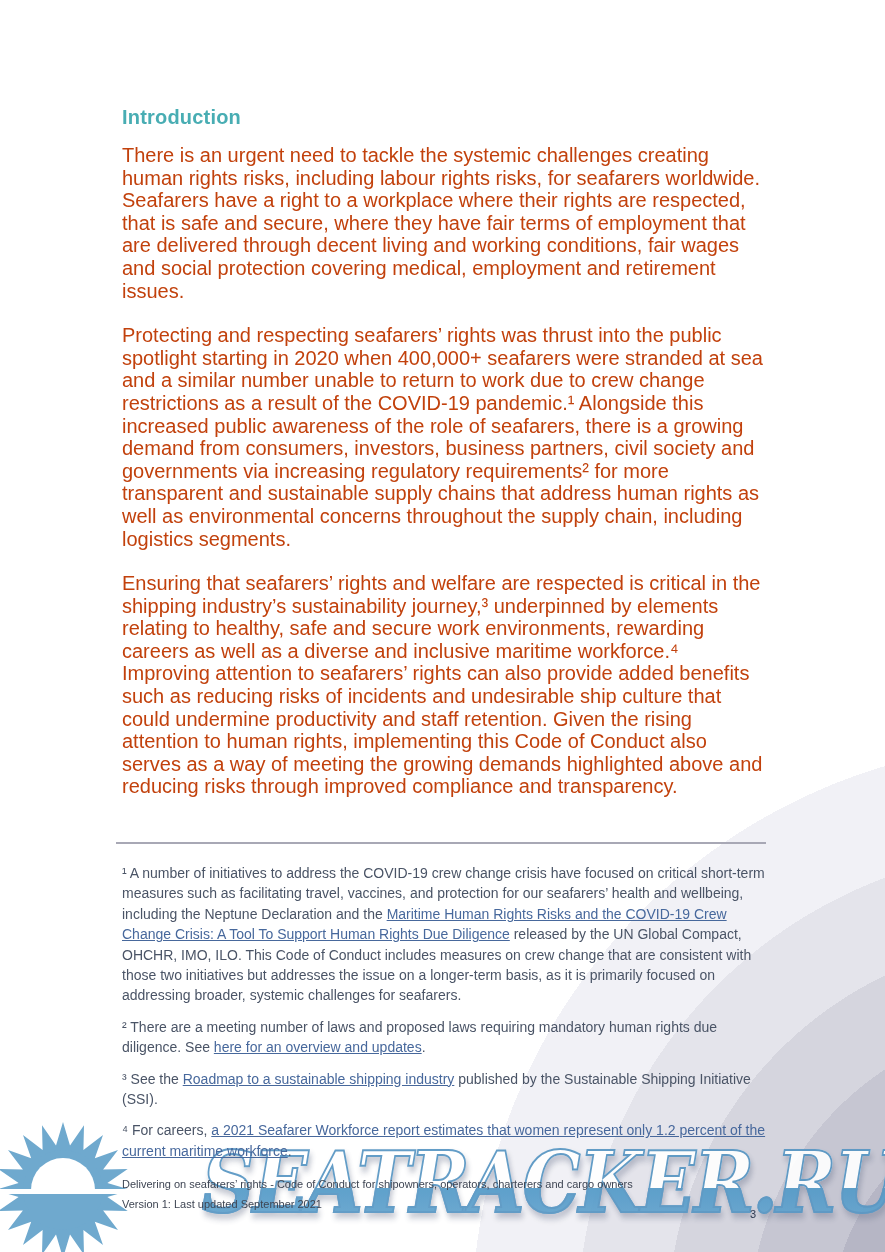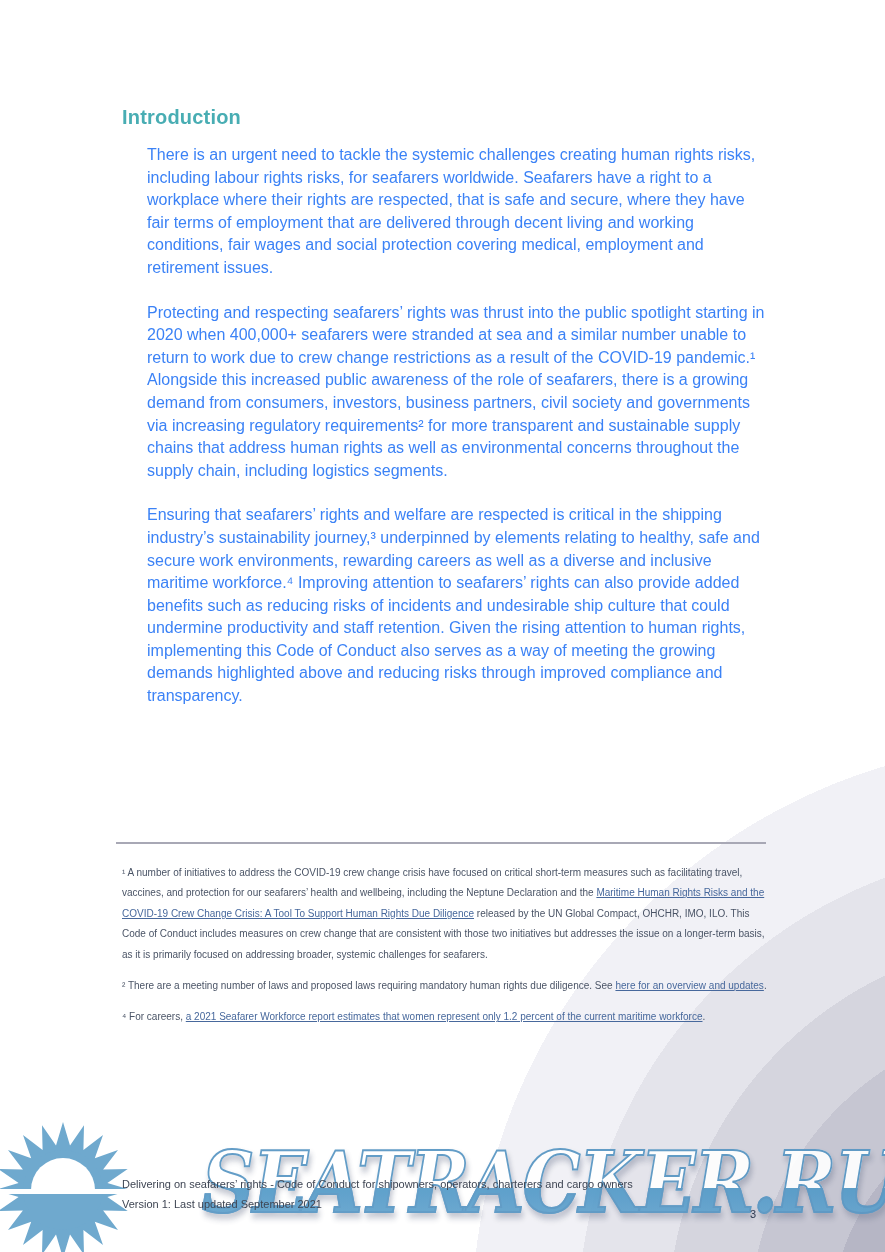--- a/index.html
+++ b/index.html
@@ -26,33 +26,32 @@
         #ffffff 578px);
   }
   .content {
     position:absolute; left:122px; top:106px; width:646px; z-index:2;
   }
   .heading {
     font-size:20px; font-weight:bold; color:#48adb3;
     letter-spacing:0.2px; margin-bottom:15px;
   }
   .body-par {
-    font-size:16px; line-height:22.6px; color:#3b82f6;
+    font-size:20px; line-height:22.6px; color:#c2410c;
     margin-bottom:22px;
-    margin-left:25px;
   }
   .fn-sep {
     position:absolute; left:116px; top:842px; width:650px; height:2px;
     background:#a8a8b5; z-index:2;
   }
   .footnotes {
     position:absolute; left:122px; top:863px; width:648px; z-index:2;
   }
   .footnote {
-    font-size:10px; line-height:20.4px; color:#4a5466;
+    font-size:14px; line-height:20.4px; color:#4a5466;
     margin-bottom:11px;
   }
   .fn-link {
     color:#47689c; text-decoration:underline; cursor:pointer;
   }
   
   .watermark { position:absolute; inset:0; z-index:1; pointer-events:none;font-style:italic; }
   .wm-sun { position:absolute; left:-7px; top:1120px; }
   .wm-text {
     position:absolute; left:202px; top:1134px;
@@ -87,20 +86,21 @@
     <p class="body-par">There is an urgent need to tackle the systemic challenges creating human rights risks, including labour rights risks, for seafarers worldwide. Seafarers have a right to a workplace where their rights are respected, that is safe and secure, where they have fair terms of employment that are delivered through decent living and working conditions, fair wages and social protection covering medical, employment and retirement issues.</p>
     <p class="body-par">Protecting and respecting seafarers’ rights was thrust into the public spotlight starting in 2020 when 400,000+ seafarers were stranded at sea and a similar number unable to return to work due to crew change restrictions as a result of the COVID-19 pandemic.¹ Alongside this increased public awareness of the role of seafarers, there is a growing demand from consumers, investors, business partners, civil society and governments via increasing regulatory requirements² for more transparent and sustainable supply chains that address human rights as well as environmental concerns throughout the supply chain, including logistics segments.</p>
     <p class="body-par">Ensuring that seafarers’ rights and welfare are respected is critical in the shipping industry’s sustainability journey,³ underpinned by elements relating to healthy, safe and secure work environments, rewarding careers as well as a diverse and inclusive maritime workforce.⁴ Improving attention to seafarers’ rights can also provide added benefits such as reducing risks of incidents and undesirable ship culture that could undermine productivity and staff retention. Given the rising attention to human rights, implementing this Code of Conduct also serves as a way of meeting the growing demands highlighted above and reducing risks through improved compliance and transparency.</p>
   </div>
 
   <div class="fn-sep"></div>
 
   <div class="footnotes">
       <p class="footnote"><span>¹ A number of initiatives to address the COVID-19 crew change crisis have focused on critical short-term measures such as facilitating travel, vaccines, and protection for our seafarers’ health and wellbeing, including the Neptune Declaration and the </span><span class="fn-link">Maritime Human Rights Risks and the COVID-19 Crew Change Crisis: A Tool To Support Human Rights Due Diligence</span><span> released by the UN Global Compact, OHCHR, IMO, ILO. This Code of Conduct includes measures on crew change that are consistent with those two initiatives but addresses the issue on a longer-term basis, as it is primarily focused on addressing broader, systemic challenges for seafarers.</span></p>
       <p class="footnote"><span>² There are a meeting number of laws and proposed laws requiring mandatory human rights due diligence.  See </span><span class="fn-link">here for an overview and updates</span><span>.</span></p>
+      <p class="footnote"><span>³ See the </span><span class="fn-link">Roadmap to a sustainable shipping industry</span><span> published by the Sustainable Shipping Initiative (SSI).</span></p>
       <p class="footnote"><span>⁴ For careers, </span><span class="fn-link">a 2021 Seafarer Workforce report estimates that women represent only 1.2 percent of the current maritime workforce</span><span>.</span></p>
     </div>
 
   <div class="watermark">
     <svg class="wm-sun" width="140" height="140" viewBox="0 0 140 140">
       <polygon points="70.0,2.0 77.0,25.6 91.0,5.3 90.4,29.9 110.0,15.0 101.8,38.2 125.0,30.0 110.1,49.6 134.7,49.0 114.4,63.0 138.0,70.0 114.4,77.0 134.7,91.0 110.1,90.4 125.0,110.0 101.8,101.8 110.0,125.0 90.4,110.1 91.0,134.7 77.0,114.4 70.0,138.0 63.0,114.4 49.0,134.7 49.6,110.1 30.0,125.0 38.2,101.8 15.0,110.0 29.9,90.4 5.3,91.0 25.6,77.0 2.0,70.0 25.6,63.0 5.3,49.0 29.9,49.6 15.0,30.0 38.2,38.2 30.0,15.0 49.6,29.9 49.0,5.3 63.0,25.6" fill="#6fa9ce"></polygon>
       <circle cx="70" cy="70" r="40" fill="#6fa9ce"></circle>
       <rect x="0" y="69" width="140" height="5" fill="#ffffff"></rect>
       <path d="M 38 70 A 32 32 0 0 1 102 70 Z" fill="#ffffff"></path>
     </svg>

